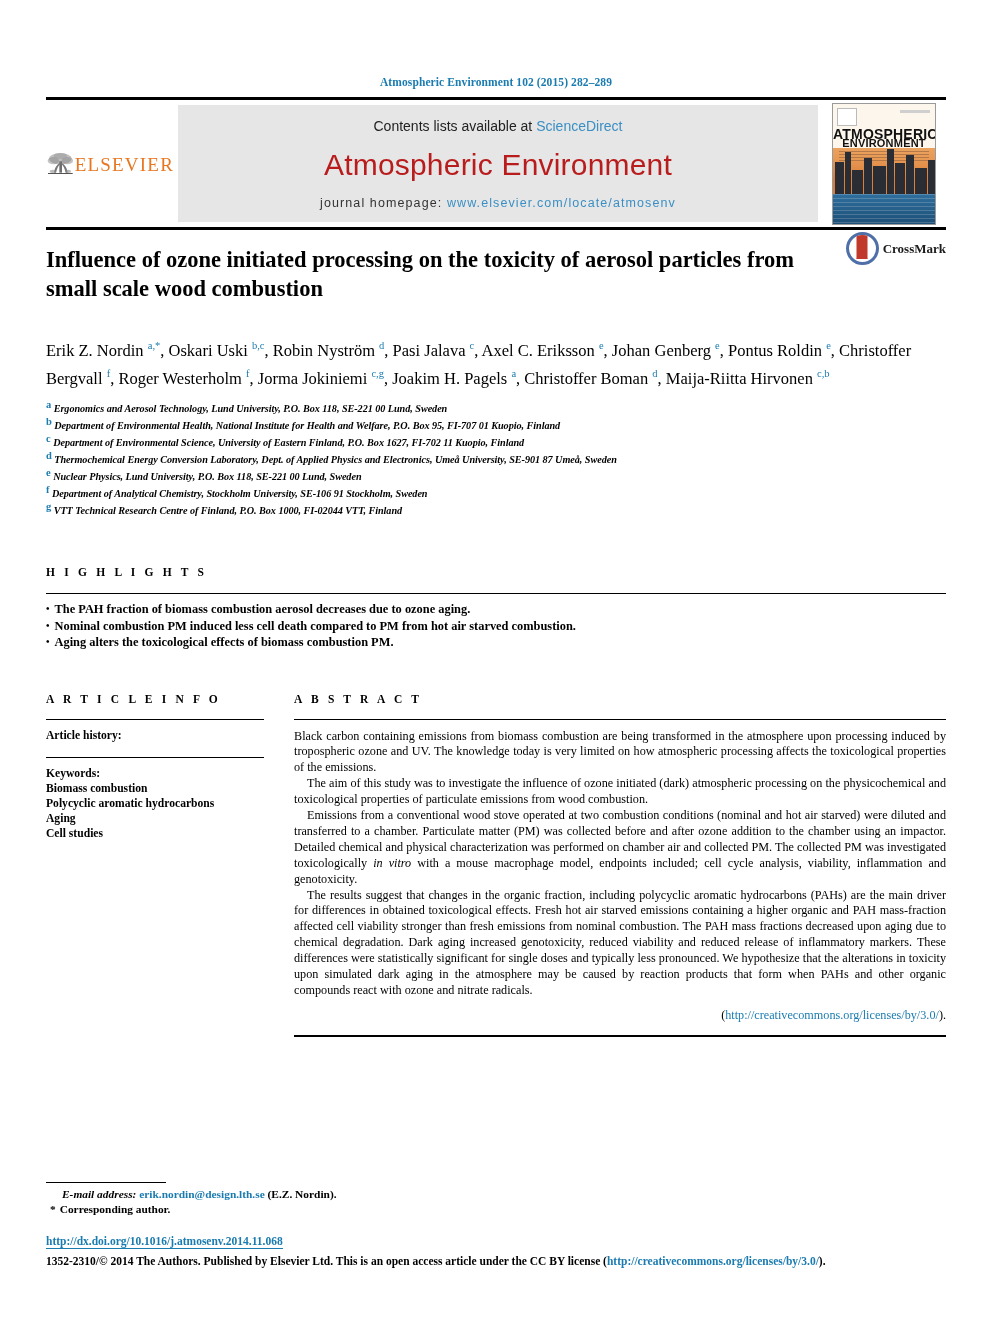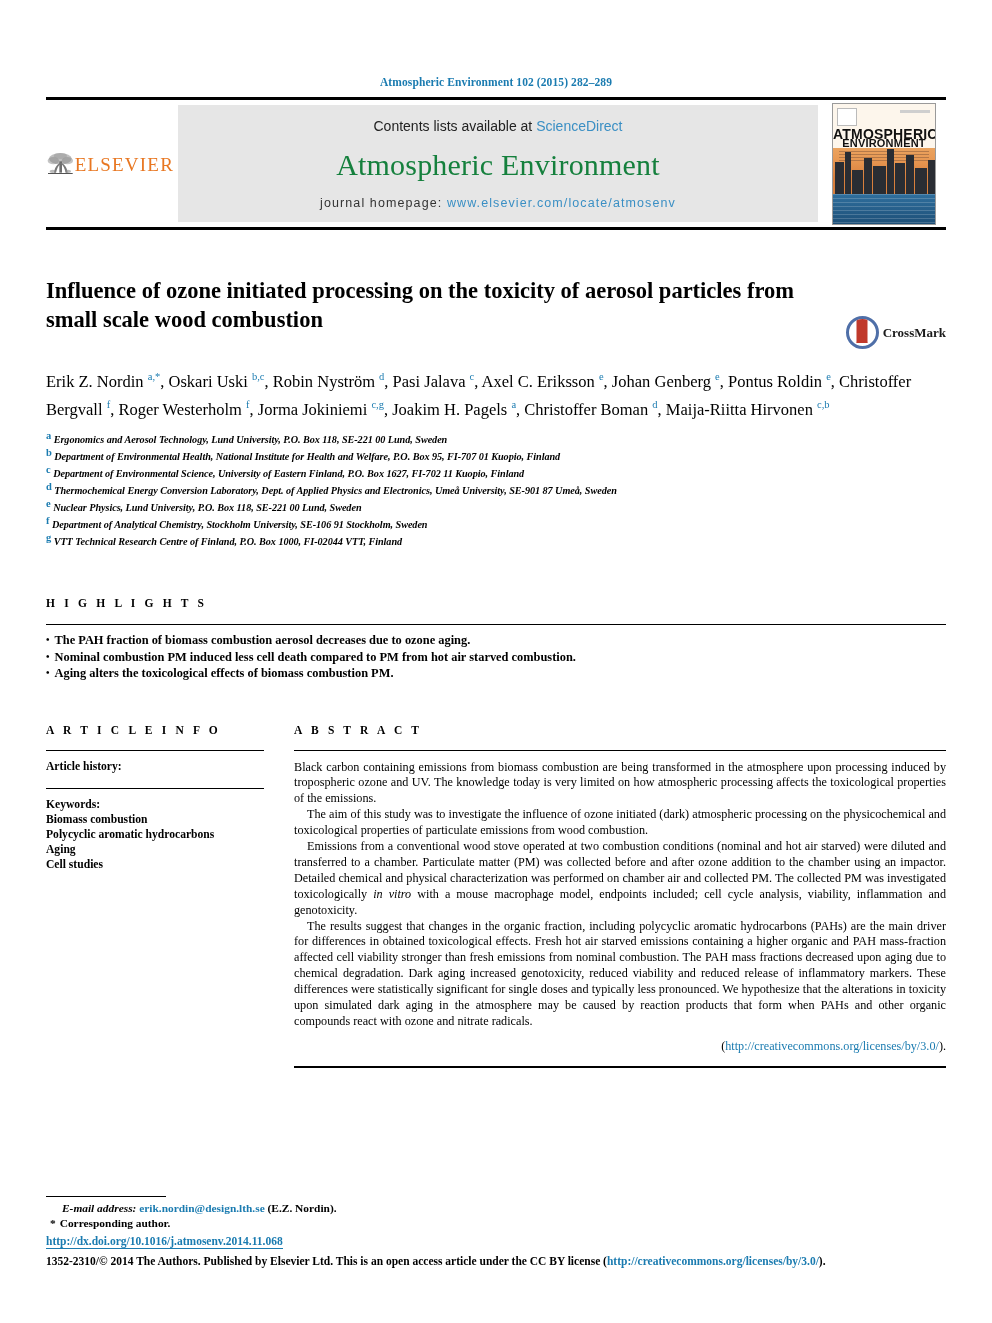--- a/index.html
+++ b/index.html
@@ -65,22 +65,22 @@
     margin: 5px 4px 5px 4px;
   }
   .contents-line {
     font-size: 14px;
     font-family: "Liberation Sans", sans-serif;
     color: #222;
   }
   .contents-line .sd { color: #3a8fc4; }
   .journal-title {
     font-size: 30px;
-    font-family: Liberation Serif, serif;
-    color: #15803d;
+    font-family: Liberation Sans, sans-serif;
+    color: #b91c1c;
     letter-spacing: .2px;
   }
   .homepage-line {
     font-size: 12.5px;
     font-family: "Liberation Sans", sans-serif;
     letter-spacing: 1.1px;
     color: #333;
   }
   .homepage-line .url { color: #3a8fc4; }
   .mast-cover {
@@ -110,21 +110,21 @@
       background: repeating-linear-gradient(to bottom, #8a5a3a 0 1px, transparent 1px 3px); opacity:.55;}
   .cover-water { position:absolute; bottom:0; left:0; right:0; height:30px;
       background: linear-gradient(#2f6f9e, #1d4f77);}
   .cover-water:after{ content:""; position:absolute; top:0; left:0; right:0; height:30px;
       background: repeating-linear-gradient(to bottom, rgba(255,255,255,.18) 0 1px, transparent 1px 4px);}
   .cover-sky-city { position:absolute; bottom:28px; left:0; right:0; height:52px; }
   .bldg { position:absolute; bottom:0; background:#2a2d33; }
 
   
   .content { margin: 0 46px; position: relative; }
-  .title-row { display: flex; align-items: flex-end; padding-top: 31px; }
+  .title-row { display: flex; align-items: flex-start; }
   .art-title {
     font-size: 22.5px;
     line-height: 29px;
     flex: 1 1 auto;
     padding-right: 14px;
     color: #000;
   }
   .crossmark { flex: 0 0 112px; display: flex; align-items: center; justify-content: flex-end;
       padding-top: 2px; }
   .cm-badge { display:flex; align-items:center; gap:4px;}
@@ -201,21 +201,21 @@
   a, .link { color: #1a7bb0; text-decoration: none; }
 
   .abs-close-rule { border-top: 2.5px solid #000; margin-top: 11px; }
 
   
   .footer { position: absolute; left: 46px; right: 46px; bottom: 56px; }
   .foot-rule { width: 120px; border-top: 1px solid #000; margin-bottom: 4px; }
   .corr { font-size: 11.4px; line-height: 15px; font-weight: bold; padding-left: 16px; }
   .corr .star { margin-left: -12px; margin-right: 4px; }
   .corr i { font-style: italic; }
-  .doi { margin-top: 4px; font-size: 11.5px; color: #1a7bb0; font-weight: bold;
+  .doi { margin-top: 18px; font-size: 11.5px; color: #1a7bb0; font-weight: bold;
      border-bottom: 1px solid #1a7bb0; display: inline-block; line-height: 13px;}
   .issn { margin-top: 6px; font-size: 11.5px; font-weight: bold; }
 </style>
 </head>
 <body>
 
 <div class="page">
 
   <div class="runhead">Atmospheric Environment 102 (2015) 282–289</div>
 

